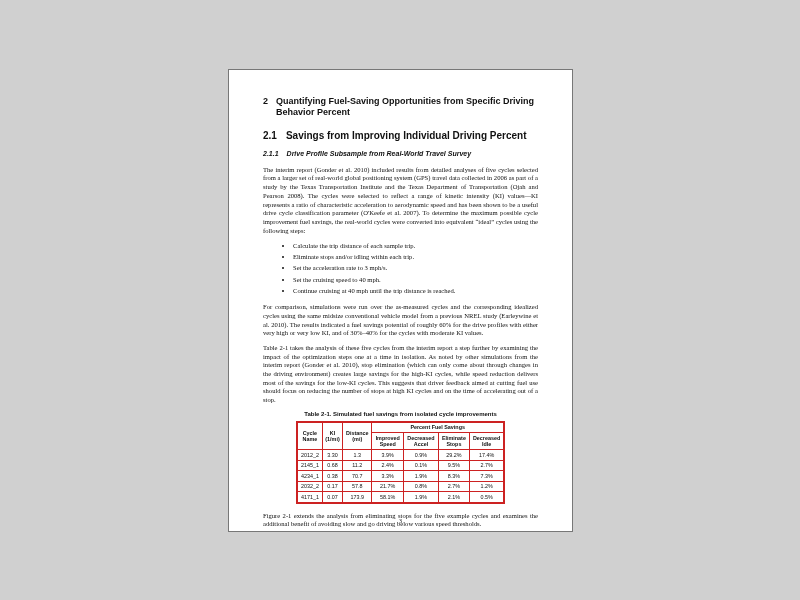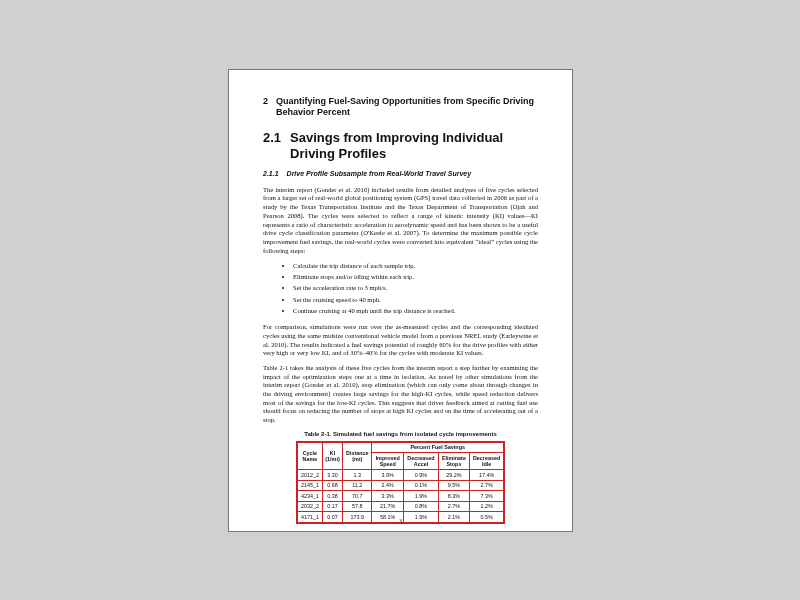--- a/index.html
+++ b/index.html
@@ -22,21 +22,21 @@
   }
   .h1 {
     display: flex; gap: 8px;
     font-family: "Liberation Sans", sans-serif;
     font-weight: bold; font-size: 9px; line-height: 1.25;
     margin-bottom: 11px;
   }
   .h2 {
     display: flex; gap: 9px;
     font-family: "Liberation Sans", sans-serif;
-    font-weight: bold; font-size: 13px; line-height: 1.25;
+    font-weight: bold; font-size: 10px; line-height: 1.25;
     margin-bottom: 8px;
   }
   .h3 {
     display: flex; gap: 8px;
     font-family: "Liberation Sans", sans-serif;
     font-weight: bold; font-style: italic; font-size: 7px; line-height: 1.25;
     margin-bottom: 7px;
   }
   p {
     font-size: 6.6px; line-height: 1.32;
@@ -83,21 +83,21 @@
 <div class="canvas">
   <div class="page">
 
     <div class="h1">
       <span>2</span>
       <span>Quantifying Fuel-Saving Opportunities from Specific Driving Behavior Percent</span>
     </div>
 
     <div class="h2">
       <span>2.1</span>
-      <span>Savings from Improving Individual Driving Profiles</span>
+      <span>Savings from Improving Individual Driving Percent</span>
     </div>
 
     <div class="h3">
       <span>2.1.1</span>
       <span>Drive Profile Subsample from Real-World Travel Survey</span>
     </div>
 
     <p>The interim report (Gonder et al. 2010) included results from detailed analyses of five cycles selected from a larger set of real-world global positioning system (GPS) travel data collected in 2006 as part of a study by the Texas Transportation Institute and the Texas Department of Transportation (Ojah and Pearson 2008). The cycles were selected to reflect a range of kinetic intensity (KI) values—KI represents a ratio of characteristic acceleration to aerodynamic speed and has been shown to be a useful drive cycle classification parameter (O'Keefe et al. 2007). To determine the maximum possible cycle improvement fuel savings, the real-world cycles were converted into equivalent “ideal” cycles using the following steps:</p>
 
     <ul class="steps">

